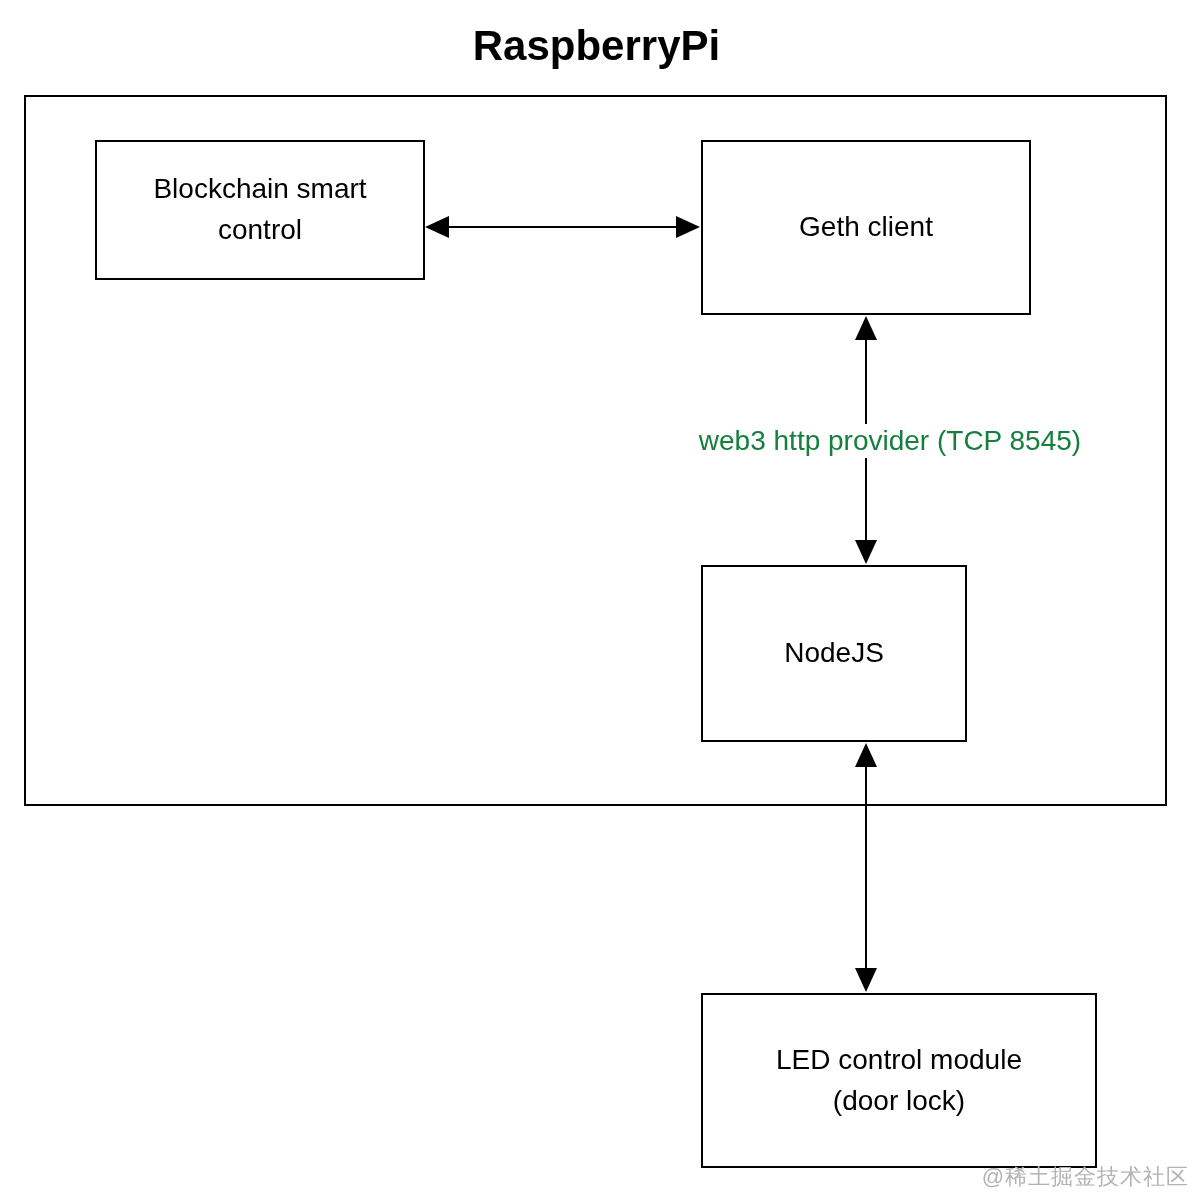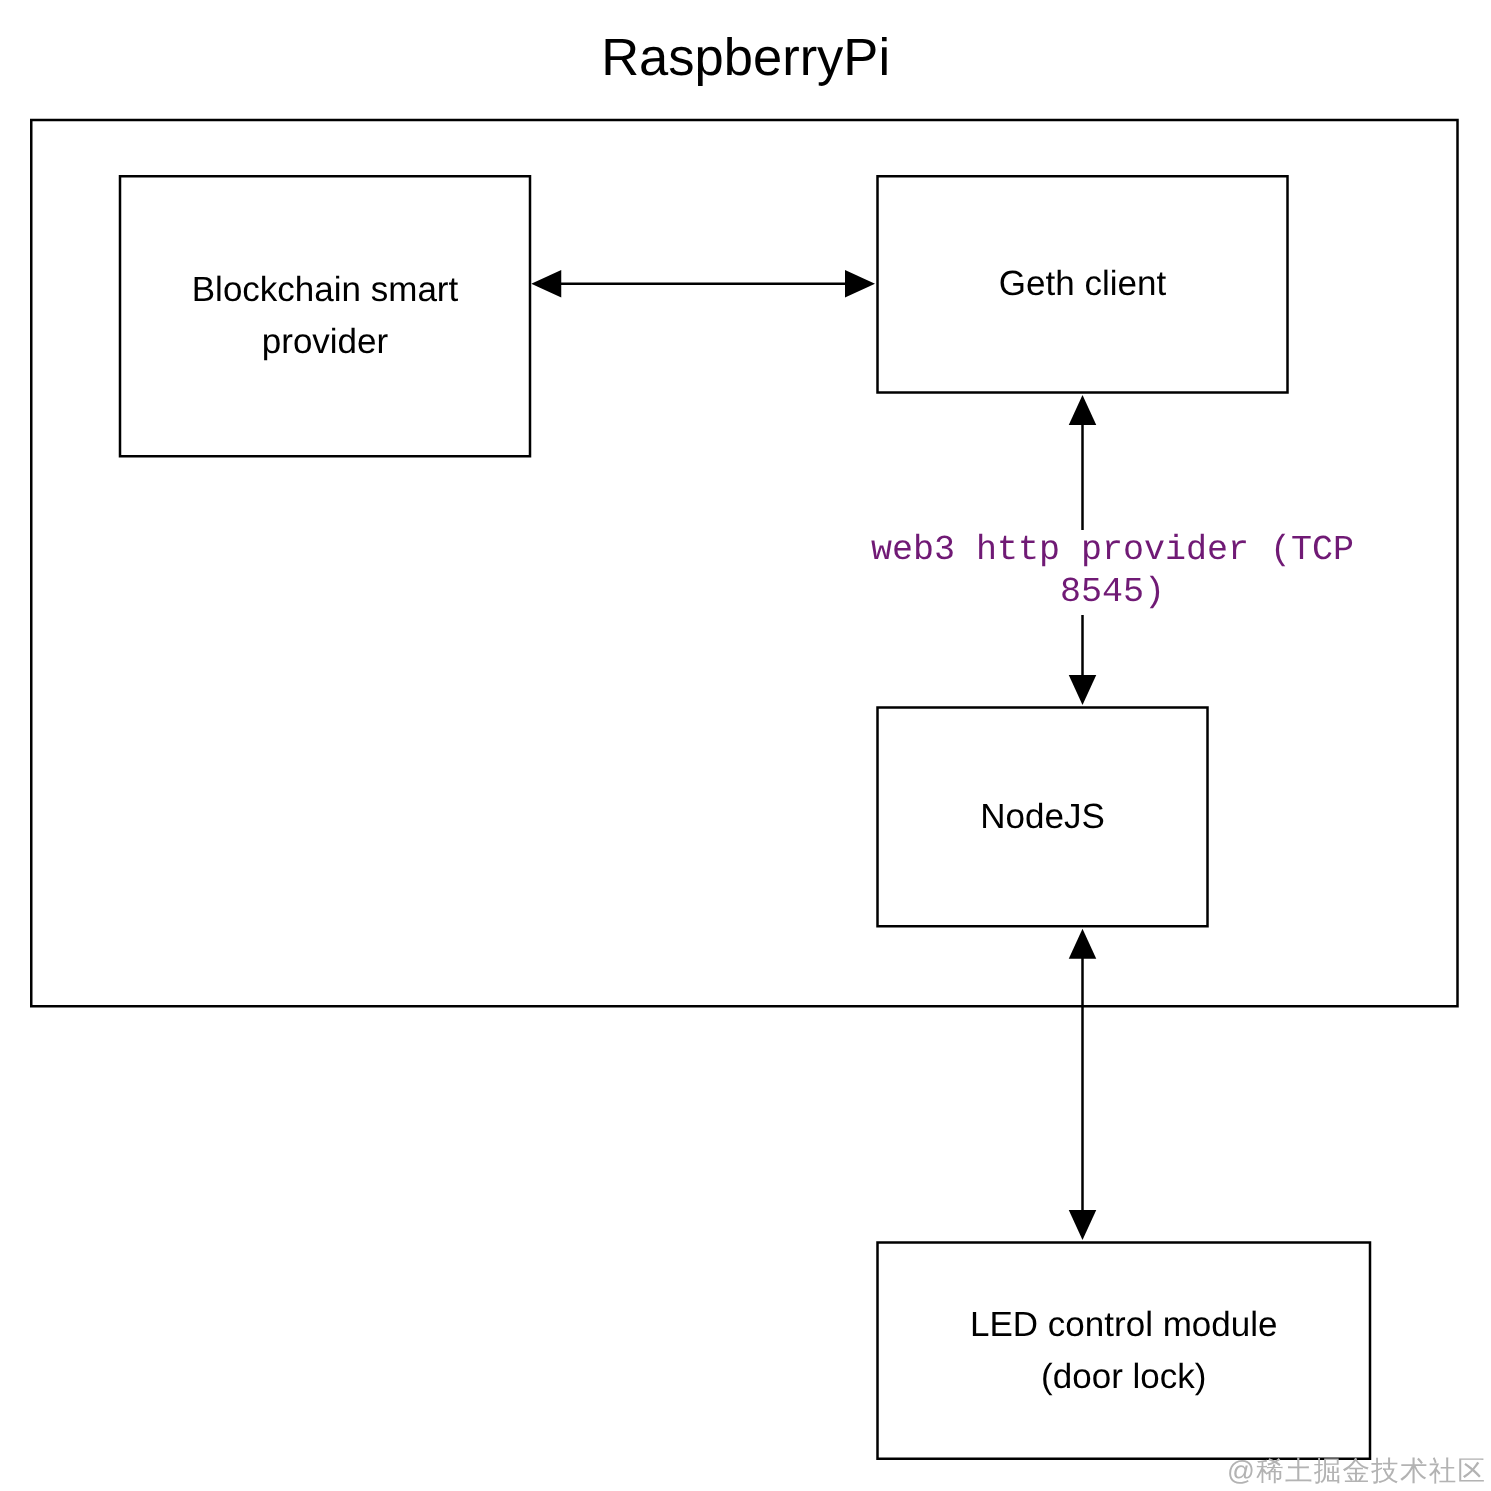--- a/index.html
+++ b/index.html
@@ -16,21 +16,21 @@
     color: #000000;
     overflow: hidden;
   }
   .diagram-title {
     position: absolute;
     left: 0;
     top: 22px;
     width: 1193px;
     text-align: center;
     font-size: 42px;
-    font-weight: 400;
+    font-weight: 700;
     color: #000000;
   }
   .boundary {
     position: absolute;
     left: 24px;
     top: 95px;
     width: 1143px;
     height: 711px;
     border: 2px solid #000000;
     background: transparent;
@@ -43,42 +43,41 @@
     box-sizing: border-box;
     display: flex;
     flex-direction: column;
     justify-content: center;
     align-items: center;
     font-size: 28px;
     line-height: 1.45;
     text-align: center;
   }
   .node .line { display: block; }
-  .node-blockchain { left: 95px;  top: 140px; width: 330px; height: 226px; }
+  .node-blockchain { left: 95px;  top: 140px; width: 330px; height: 140px; }
   .node-geth       { left: 701px; top: 140px; width: 330px; height: 175px; justify-content: center; }
   .node-nodejs     { left: 701px; top: 565px; width: 266px; height: 177px; }
   .node-led        { left: 701px; top: 993px; width: 396px; height: 175px; }
   .arrows {
     position: absolute;
     left: 0;
     top: 0;
     width: 1193px;
     height: 1193px;
   }
   .edge-label {
     position: absolute;
     left: 660px;
     top: 424px;
     width: 460px;
     text-align: center;
     font-size: 28px;
     line-height: 34px;
     background: #ffffff;
-    color: #701a75;
-    font-family: Liberation Mono, monospace;
+    color: #15803d;
   }
   .watermark {
     position: absolute;
     right: 4px;
     top: 1162px;
     font-size: 22px;
     letter-spacing: 1px;
     color: #b3b3b3;
     font-family: "Liberation Sans", sans-serif;
   }
@@ -110,21 +109,21 @@
       <line x1="866" y1="764" x2="866" y2="971" stroke="#000000" stroke-width="2"></line>
       <polygon points="866,743 855,767 877,767" fill="#000000"></polygon>
       <polygon points="866,992 855,968 877,968" fill="#000000"></polygon>
     </g>
   </svg>
 
   <div class="edge-label">web3 http provider (TCP 8545)</div>
 
   <div class="node node-blockchain">
     <span class="line">Blockchain smart</span>
-    <span class="line">provider</span>
+    <span class="line">control</span>
   </div>
 
   <div class="node node-geth">
     <span class="line">Geth client</span>
   </div>
 
   <div class="node node-nodejs">
     <span class="line">NodeJS</span>
   </div>
 

